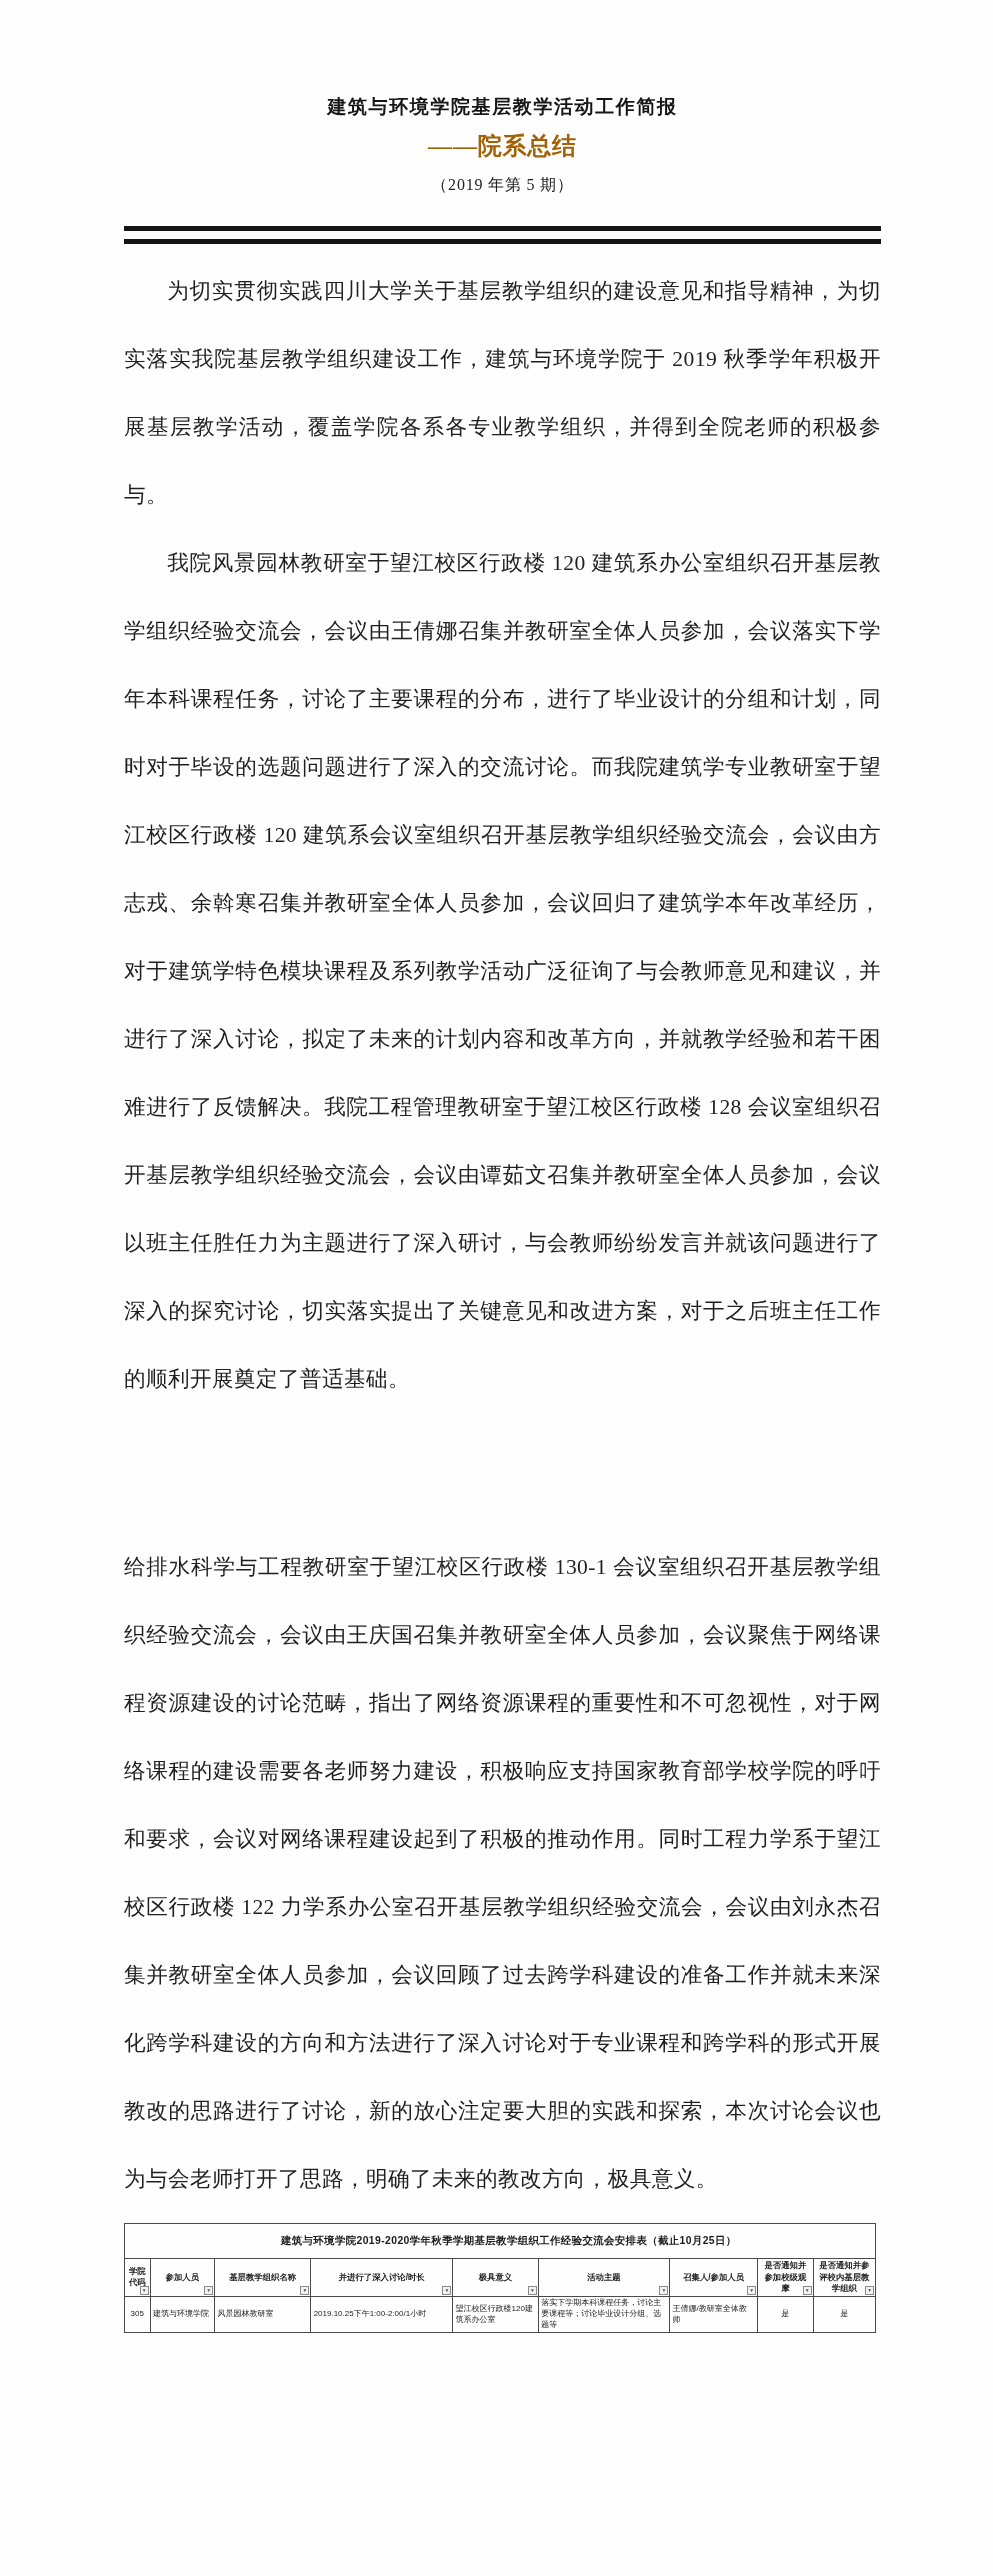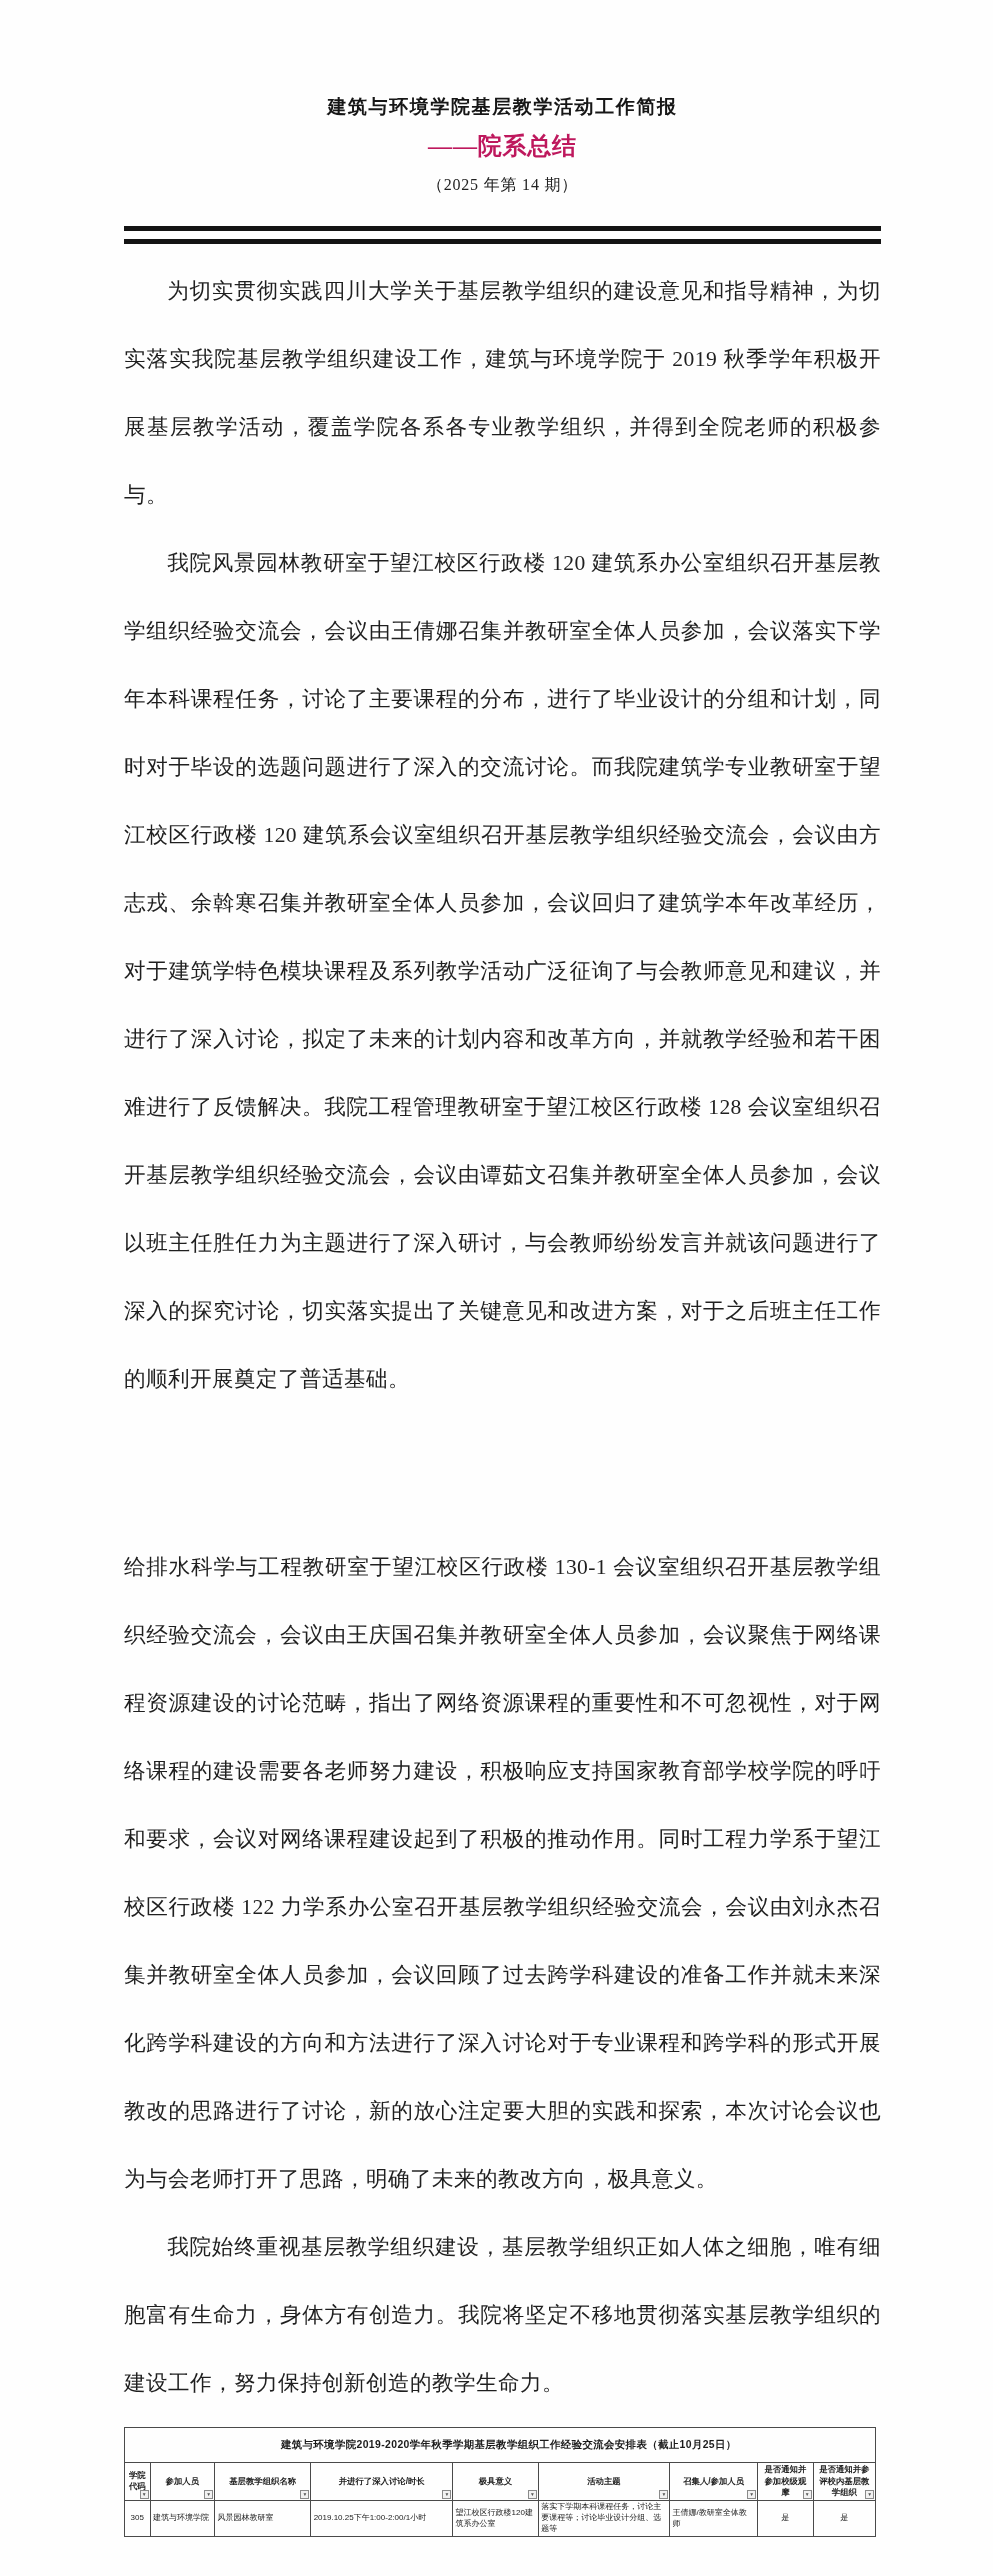--- a/index.html
+++ b/index.html
@@ -27,21 +27,21 @@
     line-height: 1.4;
     color: #161616;
   }
   .doc-subtitle {
     margin: 9.6px 0 0 0;
     text-align: center;
     font-size: 24px;
     font-weight: bold;
     letter-spacing: 0.8px;
     line-height: 1.4;
-    color: #be185d;
+    color: #a16207;
   }
   .doc-issue {
     margin: 11.2px 0 0 0;
     text-align: center;
     font-size: 16px;
     letter-spacing: 0.8px;
     color: #222222;
   }
   .double-rule {
     margin-top: 30px;
@@ -126,29 +126,28 @@
 </style>
 </head>
 <body>
 
 <div class="page">
 
   <h1 class="doc-title">建筑与环境学院基层教学活动工作简报</h1>
 
   <h2 class="doc-subtitle">——院系总结</h2>
 
-  <div class="doc-issue">（2025 年第 14 期）</div>
+  <div class="doc-issue">（2019 年第 5 期）</div>
 
   <div class="double-rule"></div>
 
   <div class="body-text">
     <p class="indent">为切实贯彻实践四川大学关于基层教学组织的建设意见和指导精神，为切实落实我院基层教学组织建设工作，建筑与环境学院于 2019 秋季学年积极开展基层教学活动，覆盖学院各系各专业教学组织，并得到全院老师的积极参与。</p>
     <p class="indent">我院风景园林教研室于望江校区行政楼 120 建筑系办公室组织召开基层教学组织经验交流会，会议由王倩娜召集并教研室全体人员参加，会议落实下学年本科课程任务，讨论了主要课程的分布，进行了毕业设计的分组和计划，同时对于毕设的选题问题进行了深入的交流讨论。而我院建筑学专业教研室于望江校区行政楼 120 建筑系会议室组织召开基层教学组织经验交流会，会议由方志戎、余斡寒召集并教研室全体人员参加，会议回归了建筑学本年改革经历，对于建筑学特色模块课程及系列教学活动广泛征询了与会教师意见和建议，并进行了深入讨论，拟定了未来的计划内容和改革方向，并就教学经验和若干困难进行了反馈解决。我院工程管理教研室于望江校区行政楼 128 会议室组织召开基层教学组织经验交流会，会议由谭茹文召集并教研室全体人员参加，会议以班主任胜任力为主题进行了深入研讨，与会教师纷纷发言并就该问题进行了深入的探究讨论，切实落实提出了关键意见和改进方案，对于之后班主任工作的顺利开展奠定了普适基础。</p>
     <p class="page-gap">给排水科学与工程教研室于望江校区行政楼 130-1 会议室组织召开基层教学组织经验交流会，会议由王庆国召集并教研室全体人员参加，会议聚焦于网络课程资源建设的讨论范畴，指出了网络资源课程的重要性和不可忽视性，对于网络课程的建设需要各老师努力建设，积极响应支持国家教育部学校学院的呼吁和要求，会议对网络课程建设起到了积极的推动作用。同时工程力学系于望江校区行政楼 122 力学系办公室召开基层教学组织经验交流会，会议由刘永杰召集并教研室全体人员参加，会议回顾了过去跨学科建设的准备工作并就未来深化跨学科建设的方向和方法进行了深入讨论对于专业课程和跨学科的形式开展教改的思路进行了讨论，新的放心注定要大胆的实践和探索，本次讨论会议也为与会老师打开了思路，明确了未来的教改方向，极具意义。</p>
-    <p class="indent">我院始终重视基层教学组织建设，基层教学组织正如人体之细胞，唯有细胞富有生命力，身体方有创造力。我院将坚定不移地贯彻落实基层教学组织的建设工作，努力保持创新创造的教学生命力。</p>
   </div>
 
 
   <table class="activity-table">
     <colgroup>
       <col style="width:3.4%">
       <col style="width:8.6%">
       <col style="width:12.8%">
       <col style="width:18.9%">
       <col style="width:11.4%">

